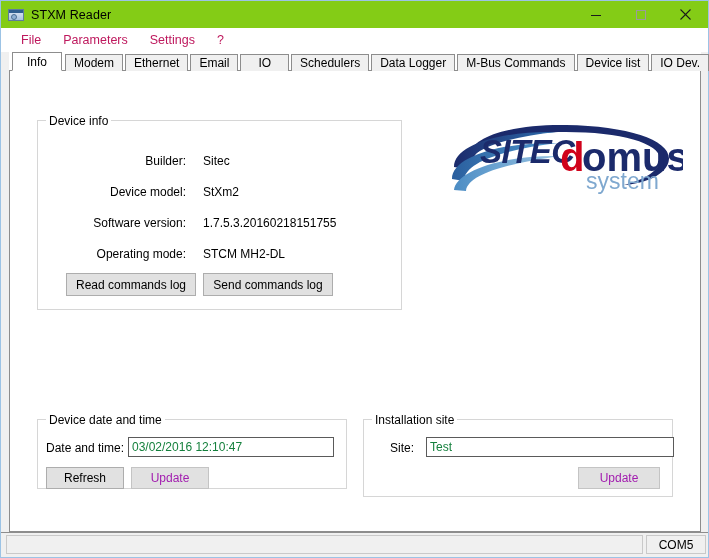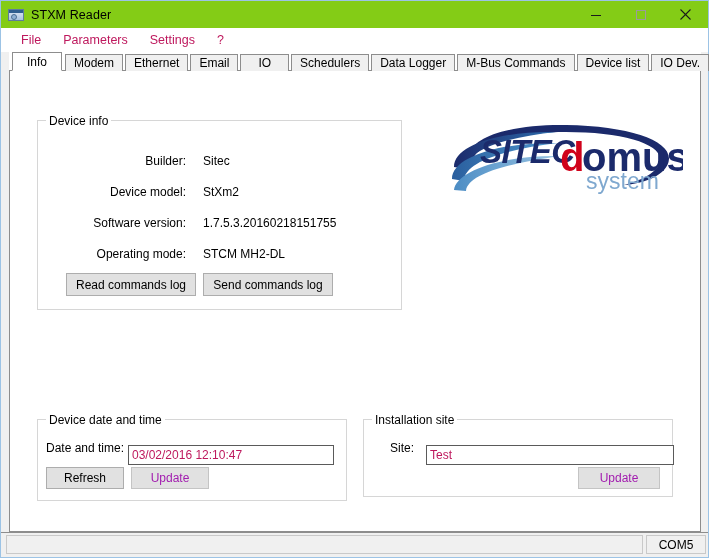--- a/index.html
+++ b/index.html
@@ -92,22 +92,22 @@
   .btn{
     position:absolute;background:#e1e1e1;border:1px solid #adadad;
     box-sizing:border-box;font-family:"Liberation Sans", sans-serif;
     font-size:12px;color:#000;text-align:center;white-space:nowrap;
     display:flex;align-items:center;justify-content:center;
   }
   .btn.disabled{color:#a21caf;background:#e1e1e1;border-color:#c4c4c4;}
   
   .tbox{
     position:absolute;background:#ffffff;border:1px solid #5a5a5a;
-    box-sizing:border-box;font-size:12px;color:#be185d;
-    display:flex;align-items:center;padding-left:3px;white-space:nowrap;margin-top:8px;
+    box-sizing:border-box;font-size:12px;color:#15803d;
+    display:flex;align-items:center;padding-left:3px;white-space:nowrap;
   }
   
   .spec-line{position:absolute;font-size:12px;color:#000;white-space:nowrap;}
   
   .statusbar{
     height:24px;flex:0 0 24px;background:#f0f0f0;
     border-top:1px solid #8d8d8d;position:relative;
   }
   .status-panel{
     position:absolute;top:2px;height:19px;
@@ -219,21 +219,21 @@
 
           <path d="M16,69 C18,50 64,34 122,35 C74,42 30,52 28,70 Z" fill="url(#sw3)"></path>
           <text x="42" y="42" font-family="Liberation Sans, sans-serif" font-size="33" font-weight="bold" font-style="italic" fill="#1b2a6b" letter-spacing="-0.5">SITEC</text>
           <text x="122" y="50" font-family="Liberation Sans, sans-serif" font-size="40" font-weight="bold" fill="#d0021b">d</text>
           <text x="144" y="50" font-family="Liberation Sans, sans-serif" font-size="40" font-weight="bold" fill="#1b2a6b">omus</text>
           <text x="148" y="68" font-family="Liberation Sans, sans-serif" font-size="23" fill="#7fa8cf">system</text>
         </svg>
       </div>
 
 
-      <div class="group" style="left:27px;top:348px;width:310px;height:82px;">
+      <div class="group" style="left:27px;top:348px;width:310px;height:70px;">
         <span class="legend">Device date and time</span>
         <div class="info-row" style="left:8px;top:21px;">Date and time:</div>
         <div class="tbox" style="left:90px;top:17px;width:206px;height:20px;">03/02/2016 12:10:47</div>
         <div class="btn" style="left:8px;top:47px;width:78px;height:22px;">Refresh</div>
         <div class="btn disabled" style="left:93px;top:47px;width:78px;height:22px;">Update</div>
       </div>
 
       <div class="group" style="left:353px;top:348px;width:310px;height:78px;">
         <span class="legend">Installation site</span>
         <div class="info-row" style="left:26px;top:21px;">Site:</div>

